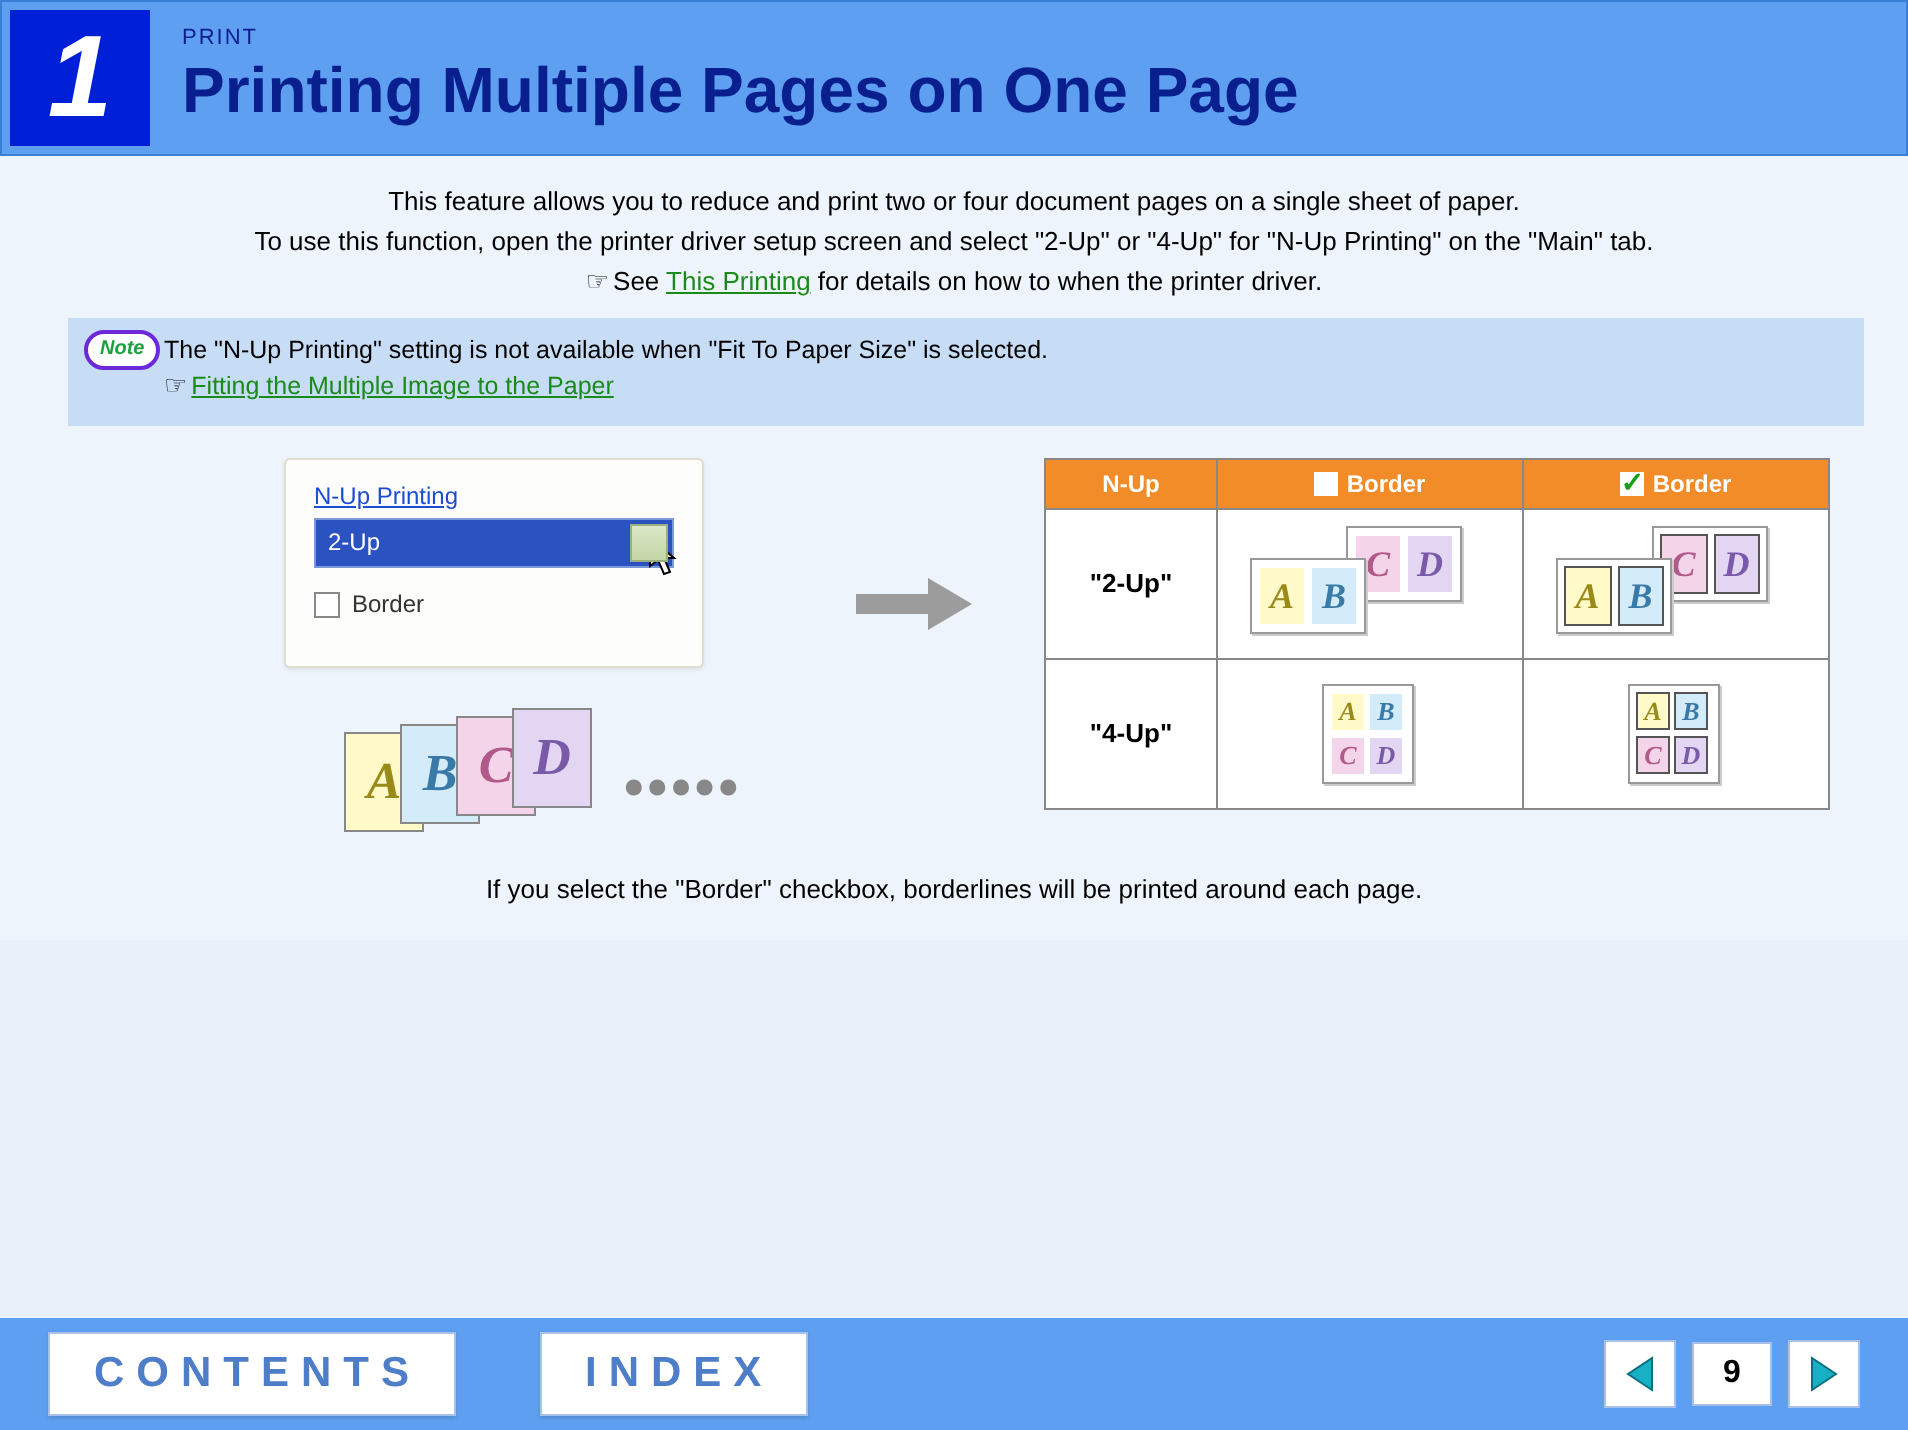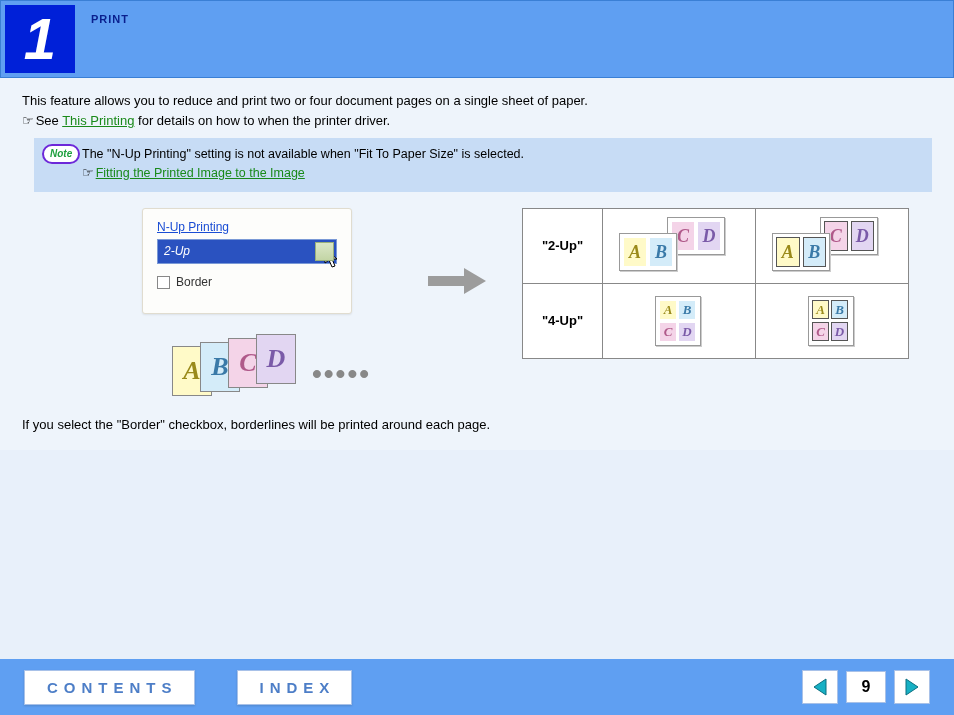--- a/index.html
+++ b/index.html
@@ -26,31 +26,31 @@
     font-style: italic;
     width: 70px;
     text-align: center;
     line-height: 68px;
     flex-shrink: 0;
   }
   .header-text {
     padding: 8px 16px;
     color: #0a1f8e;
   }
-  .header-text .section { font-size: 11px; font-weight: bold; letter-spacing: 1px; }
+  .header-text .section { font-size: 11px; font-weight: normal; letter-spacing: 1px; }
   .header-text h1 { font-size: 32px; font-weight: bold; margin-top: 2px; }
   .content {
     background: #fff;
     background: #eef4fb;
     padding: 14px 22px;
     font-size: 13px;
     color: #000;
     line-height: 1.4;
   }
-  .content p { margin-bottom: 2px; }
+  .content p { margin-bottom: 2px; text-align: center; }
   .link { color: #1a8a1a; text-decoration: underline; }
   .note-box {
     background: #c7dcf5;
     padding: 8px 12px 10px 48px;
     margin: 8px 0 16px 12px;
     position: relative;
     font-size: 12.5px;
     max-width: 898px;
   }
   .note-badge {
@@ -92,21 +92,20 @@
     text-decoration: underline;
   }
   .printer-panel .dropdown {
     margin-top: 3px;
     background: #2a52c0;
     color: #fff;
     font-size: 12px;
     padding: 3px 6px;
     position: relative;
     border: 1px solid #7a99d6;
-    font-style: italic;
   }
   .printer-panel .dropdown::after {
     content: "";
     position: absolute;
     right: 2px; top: 2px; bottom: 2px;
     width: 17px;
     background: linear-gradient(#dbe7c8, #c3d5a5);
     border: 1px solid #9ab07a;
   }
   .cursor {
@@ -217,21 +216,21 @@
     padding: 0 24px;
     gap: 42px;
   }
   .footer-btn {
     background: #fff;
     border: 1px solid #a8c1e8;
     box-shadow: 0 1px 2px rgba(0,0,0,0.15);
     color: #4d7ec7;
     font-weight: bold;
     letter-spacing: 6px;
-    font-size: 15px;
+    font-size: 21px;
     padding: 8px 16px 8px 22px;
     cursor: pointer;
   }
   .pager {
     margin-left: auto;
     display: flex;
     align-items: center;
     gap: 8px;
   }
   .pager .num {
@@ -251,34 +250,36 @@
     cursor: pointer;
   }
 </style>
 </head>
 <body>
 
 <div class="header">
   <div class="chapter-num">1</div>
   <div class="header-text">
     <div class="section">PRINT</div>
+    <h1>Printing Multiple Pages on One Page</h1>
   </div>
 </div>
 
 <div class="content">
   <p>This feature allows you to reduce and print two or four document pages on a single sheet of paper.</p>
+  <p>To use this function, open the printer driver setup screen and select "2-Up" or "4-Up" for "N-Up Printing" on the "Main" tab.</p>
   <p>
     <span class="hand-icon">☞</span><span>See </span><a href="#" class="link">This Printing</a><span> for details on how to when the printer driver.</span>
   </p>
 
   <div class="note-box">
     <span class="note-badge">Note</span>
     <div>The "N-Up Printing" setting is not available when "Fit To Paper Size" is selected.</div>
     <div>
-      <span class="hand-icon">☞</span><a href="#" class="link">Fitting the Printed Image to the Image</a>
+      <span class="hand-icon">☞</span><a href="#" class="link">Fitting the Multiple Image to the Paper</a>
     </div>
   </div>
 
   <div class="diagram-area">
 
     <div class="left-col">
       <div class="printer-panel">
         <div class="label">N-Up Printing</div>
         <div class="dropdown">
           <span>2-Up</span>
@@ -305,20 +306,25 @@
 
     <div class="arrow">
       <svg width="58" height="26" viewBox="0 0 58 26">
           <rect x="0" y="8" width="36" height="10" fill="#9c9c9c"></rect>
           <polygon points="36,0 58,13 36,26" fill="#9c9c9c"></polygon>
         </svg>
     </div>
 
     <table class="result-table">
       <tbody>
+          <tr>
+        <th style="width:86px">N-Up</th>
+        <th style="width:150px"><span class="th-cb"></span><span>Border</span></th>
+        <th style="width:150px"><span class="th-cb checked"></span><span>Border</span></th>
+      </tr>
       <tr>
         <td class="rowlabel">"2-Up"</td>
         <td>
           <div class="cell-illus">
             <div class="cell-sheet noborder" style="left:48px;top:-4px;width:58px;height:38px;padding:4px;gap:4px;box-shadow:1px 1px 0 #ccc;">
               <div class="slot" style="flex:1;background:#f4d4e8;color:#b05a8a;font-size:18px;border:none">C</div>
               <div class="slot" style="flex:1;background:#e2d6f2;color:#7a5aa8;font-size:18px;border:none">D</div>
             </div>
             <div class="cell-sheet noborder" style="left:0;top:12px;width:58px;height:38px;padding:4px;gap:4px;box-shadow:1px 1px 0 #ccc;">
               <div class="slot" style="flex:1;background:#fffac8;color:#9a8a1a;font-size:18px;border:none">A</div>

